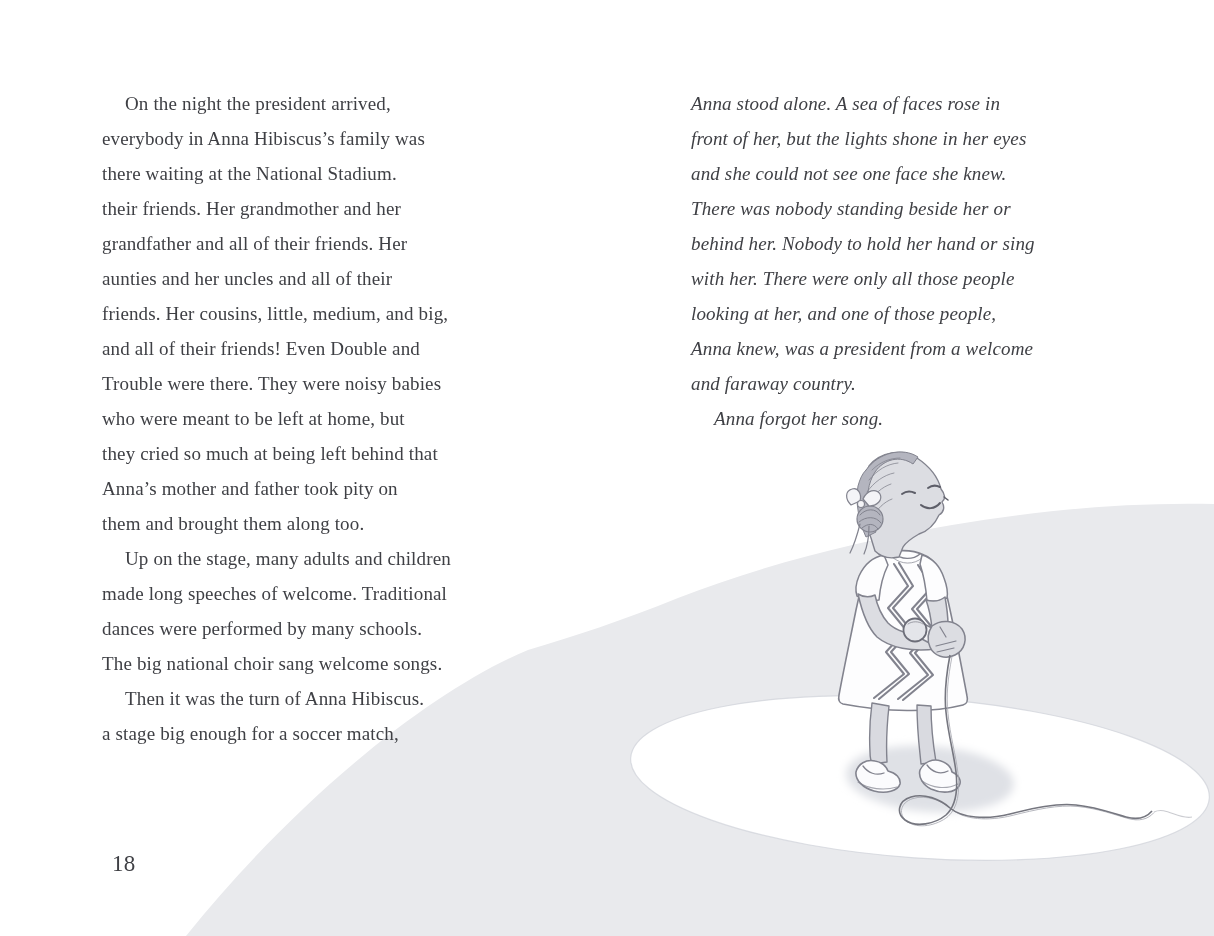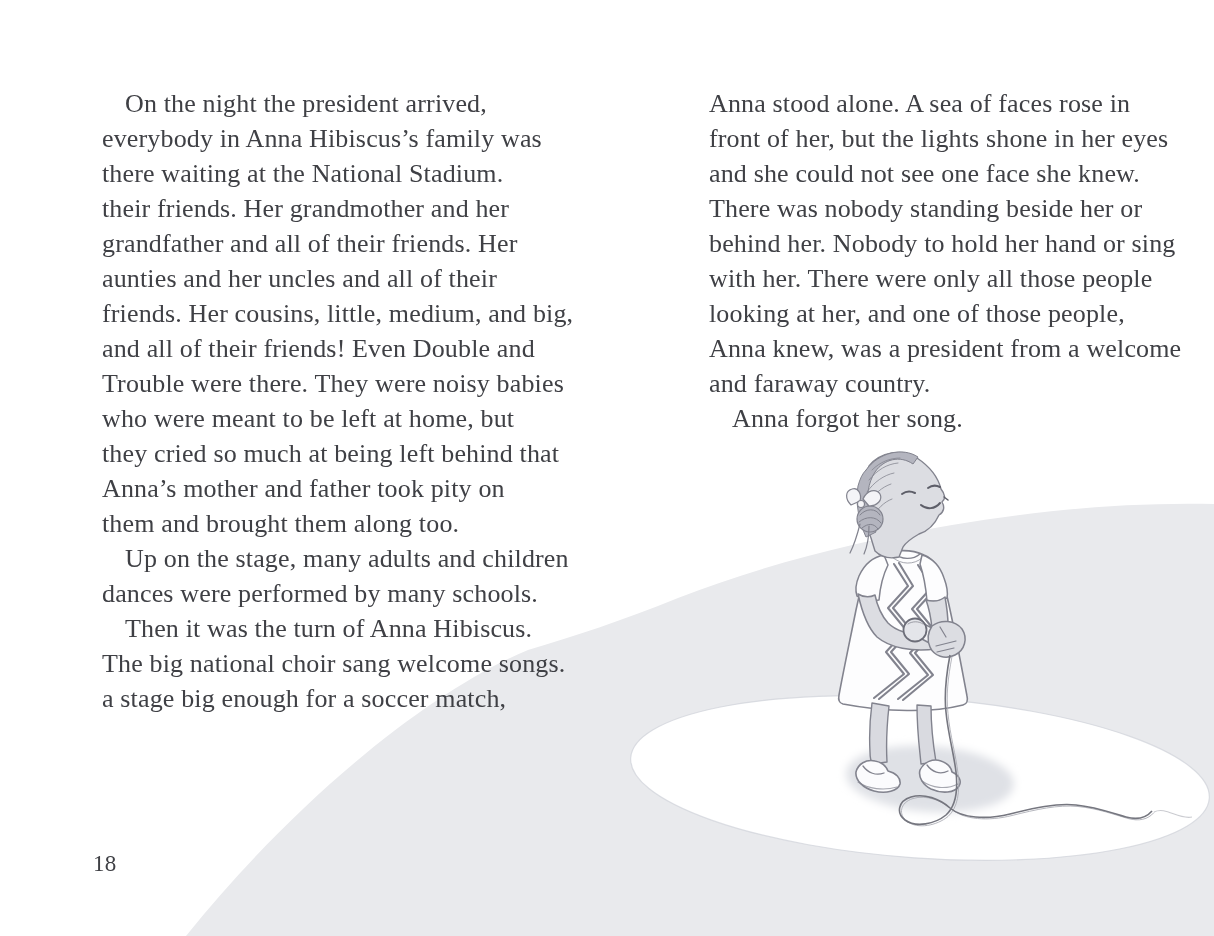--- a/index.html
+++ b/index.html
@@ -7,28 +7,28 @@
     position:relative;
     width:1214px;height:936px;
     background:var(--page-bg,#ffffff);
     font-family:"Liberation Serif","DejaVu Serif",serif;
     color:var(--text,#3f4045);
     overflow:hidden;
   }
   .backdrop{position:absolute;inset:0;width:1214px;height:936px;}
   .column{
     position:absolute;top:86px;width:470px;
-    font-size:26px;line-height:35px;letter-spacing:.15px;
+    font-size:19px;line-height:35px;letter-spacing:.15px;
   }
   .column.left{left:102px;}
-  .column.right{left:709px;}
+  .column.right{left:691px;font-style:italic;}
   .line{white-space:nowrap;height:35px;}
   .line.indent{padding-left:23px;}
   .page-number{
-    position:absolute;left:93px;top:851px;
+    position:absolute;left:112px;top:851px;
     font-size:23px;letter-spacing:.2px;
   }
 </style>
 </head>
 <body>
 
 <div class="backdrop">
 <svg viewBox="0 0 1214 936" width="1214" height="936" role="img">
   <defs>
     <filter id="soft" x="-40%" y="-40%" width="180%" height="180%">
@@ -183,23 +183,24 @@
     <div class="line">grandfather and all of their friends. Her</div>
     <div class="line">aunties and her uncles and all of their</div>
     <div class="line">friends. Her cousins, little, medium, and big,</div>
     <div class="line">and all of their friends! Even Double and</div>
     <div class="line">Trouble were there. They were noisy babies</div>
     <div class="line">who were meant to be left at home, but</div>
     <div class="line">they cried so much at being left behind that</div>
     <div class="line">Anna’s mother and father took pity on</div>
     <div class="line">them and brought them along too.</div>
     <div class="line indent">Up on the stage, many adults and children</div>
+    <div class="line">made long speeches of welcome. Traditional</div>
     <div class="line">dances were performed by many schools.</div>
+    <div class="line">The big national choir sang welcome songs.</div>
     <div class="line indent">Then it was the turn of Anna Hibiscus.</div>
-    <div class="line">The big national choir sang welcome songs.</div>
     <div class="line">a stage big enough for a soccer match,</div>
   </div>
 
 <div class="column right">
 
 <div class="line">Anna stood alone. A sea of faces rose in</div>
     <div class="line">front of her, but the lights shone in her eyes</div>
     <div class="line">and she could not see one face she knew.</div>
     <div class="line">There was nobody standing beside her or</div>
     <div class="line">behind her. Nobody to hold her hand or sing</div>

